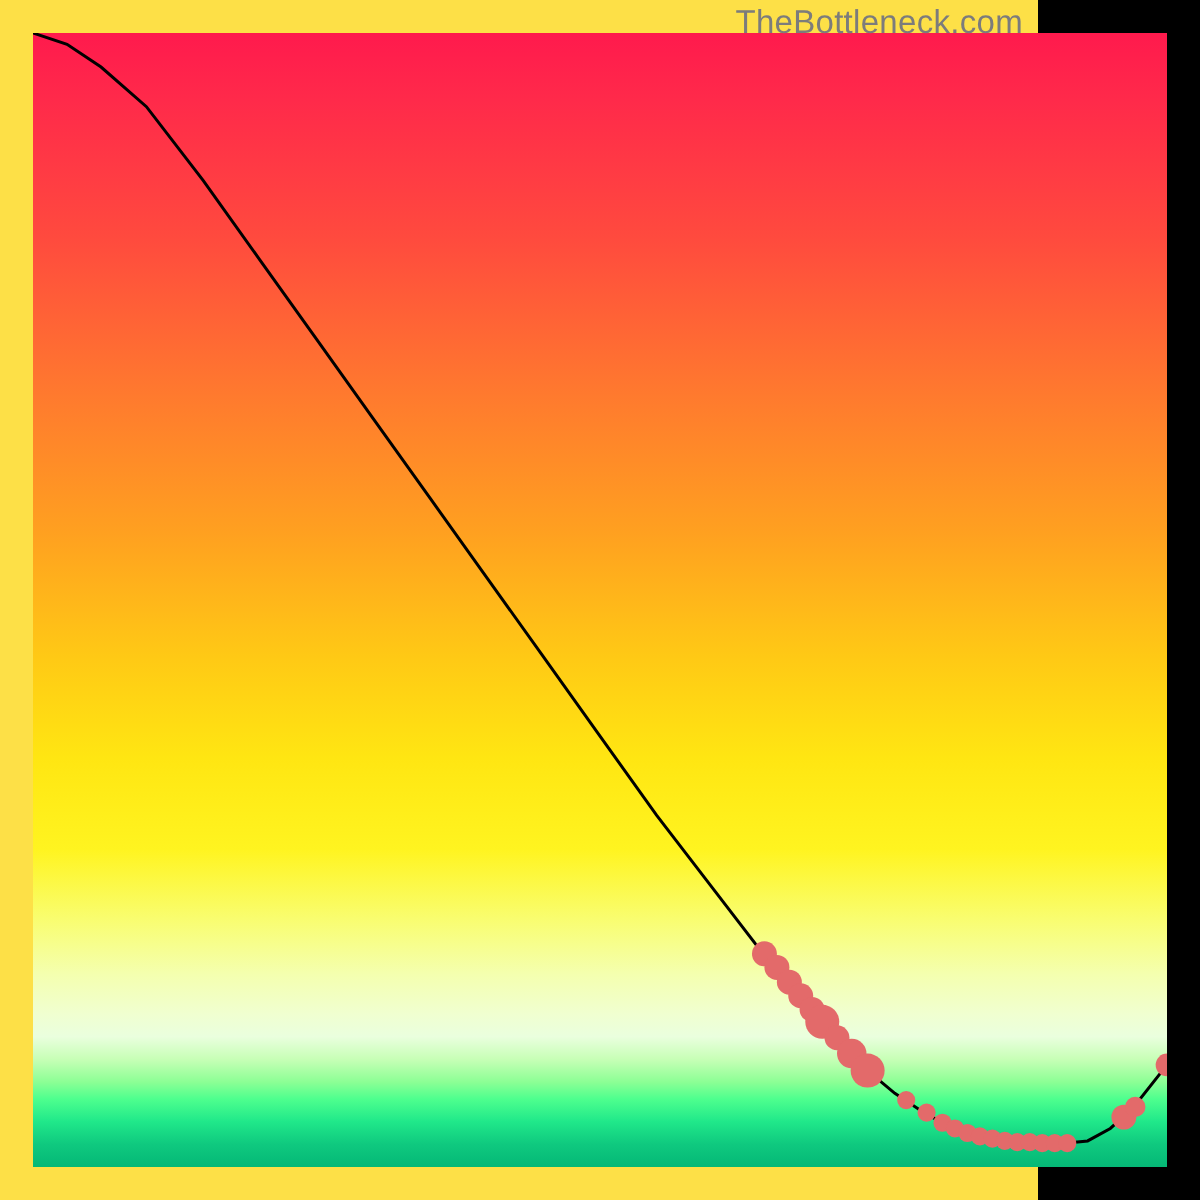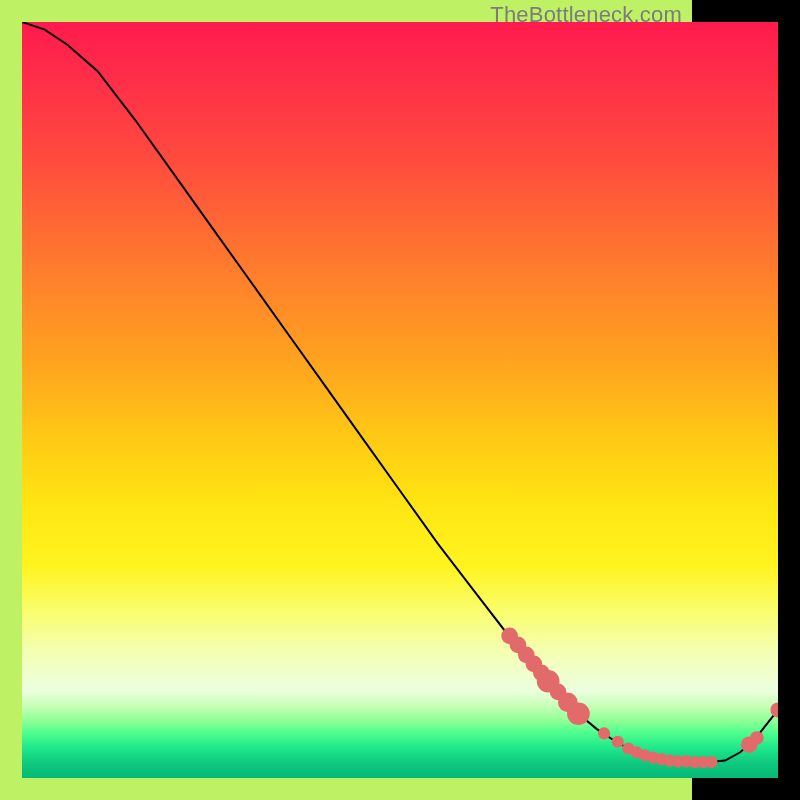--- a/index.html
+++ b/index.html
@@ -8,21 +8,21 @@
     width: 800px;
     height: 800px;
     background: #000;
     overflow: hidden;
     font-family: Arial, Helvetica, sans-serif;
   }
   .outer {
     position: relative;
     width: 692px;
     height: 800px;
-    background: #bef264;
+    background: #fde047;
   }
   .plot {
     position: absolute;
     left: 22px;
     top: 22px;
     width: 756px;
     height: 756px;
     overflow: hidden;
   }
   .gradient {

